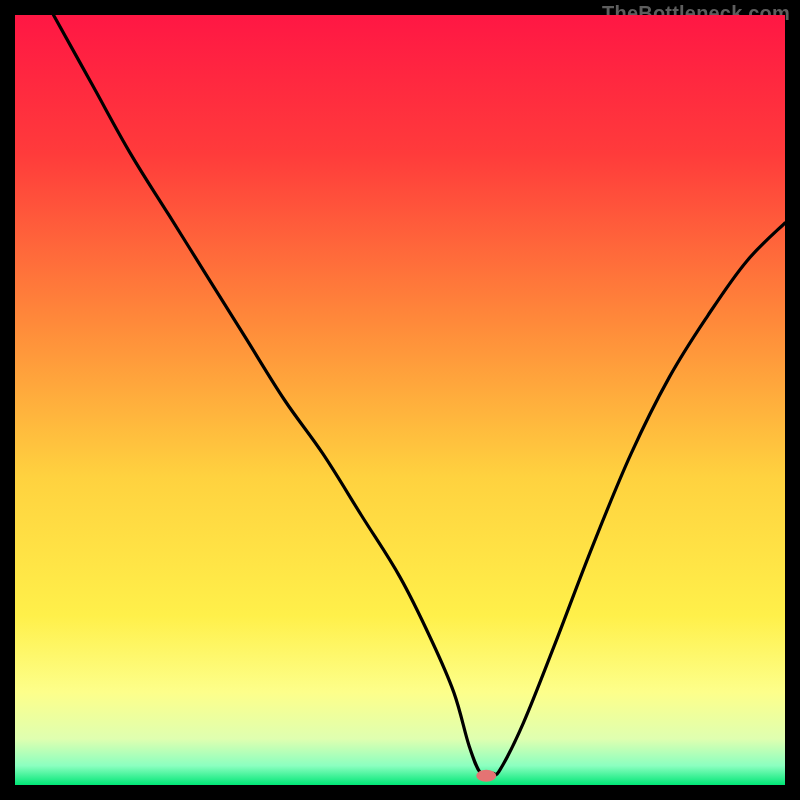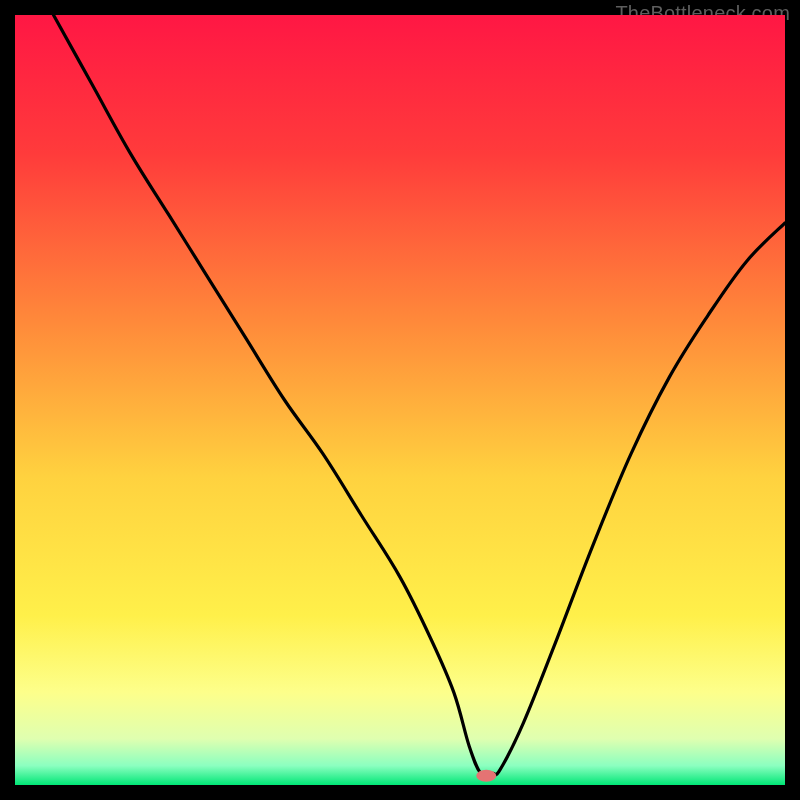--- a/index.html
+++ b/index.html
@@ -22,21 +22,21 @@
     left: 15px;
     top: 15px;
     width: 770px;
     height: 770px;
   }
   .wm {
     position: absolute;
     right: 10px;
     top: 2px;
     font-size: 20px;
-    font-weight: 400;
+    font-weight: 700;
     color: #5e5e5e;
     letter-spacing: 0.2px;
     user-select: none;
   }
 </style>
 </head>
 <body>
 
 <div class="frame">
   <div class="wm">TheBottleneck.com</div>

